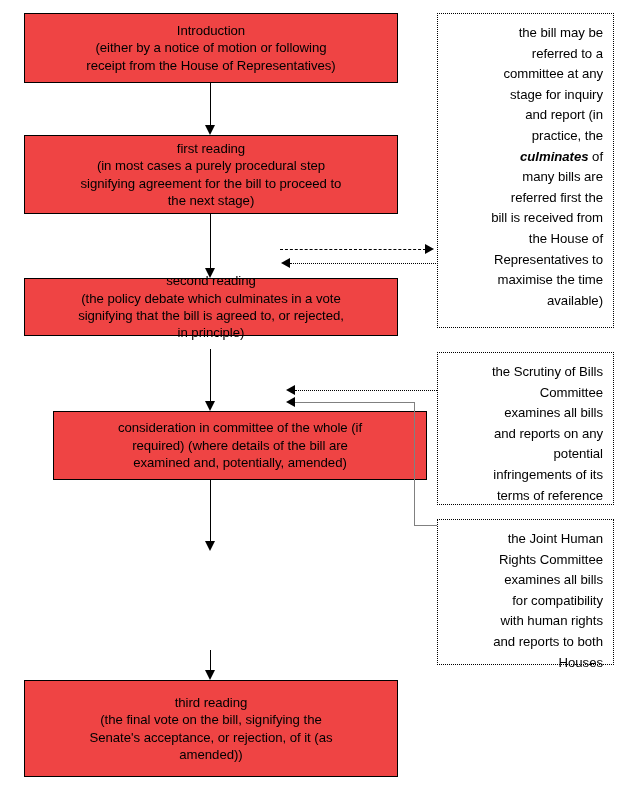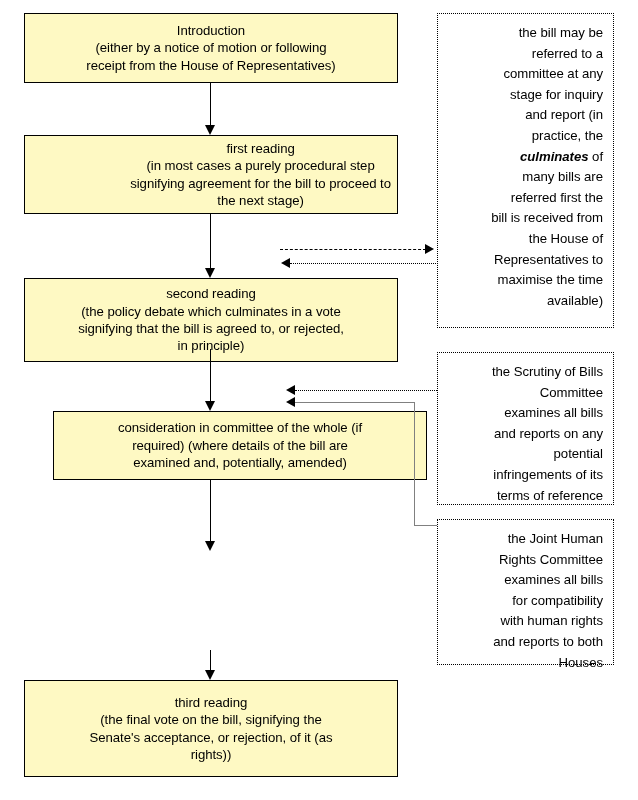--- a/index.html
+++ b/index.html
@@ -18,26 +18,26 @@
     height: 800px;
     background: #ffffff;
     overflow: hidden;
   }
 
   
   .flow-box {
     position: absolute;
     box-sizing: border-box;
     border: 1.4px solid #000000;
-    background: #fef9c3;
+    background: #ef4444;
     display: flex;
     align-items: center;
     justify-content: center;
     text-align: center;
-    padding: 2px 6px;
+    padding: 2px 18px;
   }
   .flow-box .txt {
     font-size: 13.2px;
     line-height: 17.4px;
     letter-spacing: -0.05px;
     white-space: pre-line;
   }
 
   
   .note-box {
@@ -116,46 +116,46 @@
 <body>
 
 <div id="canvas">
 
   <div class="flow-box" style="left:24px; top:13px; width:374px; height:70px;">
     <span class="txt">Introduction
 (either by a notice of motion or following
 receipt from the House of Representatives)</span>
   </div>
 
-  <div class="flow-box" style="left:24px; top:135px; width:374px; height:79px;justify-content:flex-end;">
+  <div class="flow-box" style="left:24px; top:135px; width:374px; height:79px;">
     <span class="txt">first reading
 (in most cases a purely procedural step
 signifying agreement for the bill to proceed to
 the next stage)</span>
   </div>
 
-  <div class="flow-box" style="left:24px; top:278px; width:374px; height:84px;">
+  <div class="flow-box" style="left:24px; top:278px; width:374px; height:58px;">
     <span class="txt">second reading
 (the policy debate which culminates in a vote
 signifying that the bill is agreed to, or rejected,
 in principle)</span>
   </div>
 
   <div class="flow-box" style="left:24px; top:411px; width:374px; height:69px;margin-left:29px;">
     <span class="txt">consideration in committee of the whole (if
 required) (where details of the bill are
 examined and, potentially, amended)</span>
   </div>
 
 
   <div class="flow-box" style="left:24px; top:680px; width:374px; height:97px;">
     <span class="txt">third reading
 (the final vote on the bill, signifying the
 Senate's acceptance, or rejection, of it (as
-rights))</span>
+amended))</span>
   </div>
 
   <div class="v-line" style="left:210px; top:83px; height:43px;"></div>
   <div class="arrow-down" style="left:205px; top:125px;"></div>
 
   <div class="v-line" style="left:210px; top:214px; height:55px;"></div>
   <div class="arrow-down" style="left:205px; top:268px;"></div>
 
   <div class="v-line" style="left:210px; top:349px; height:53px;"></div>
   <div class="arrow-down" style="left:205px; top:401px;"></div>

